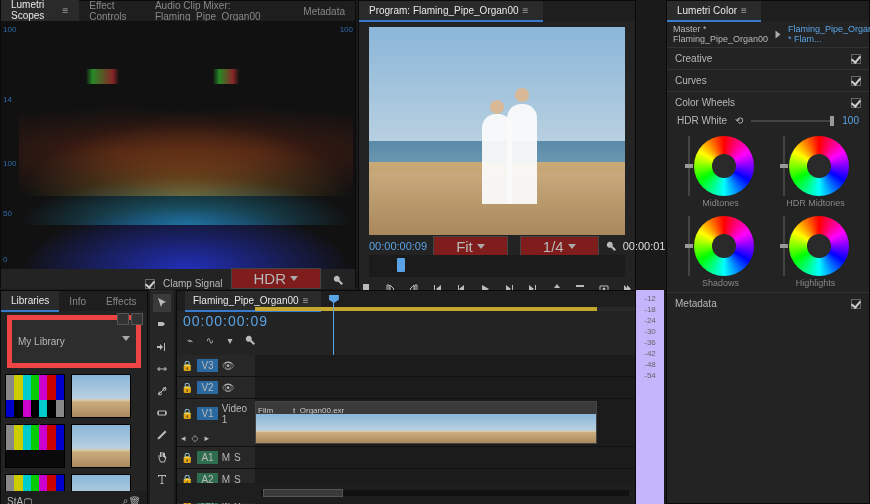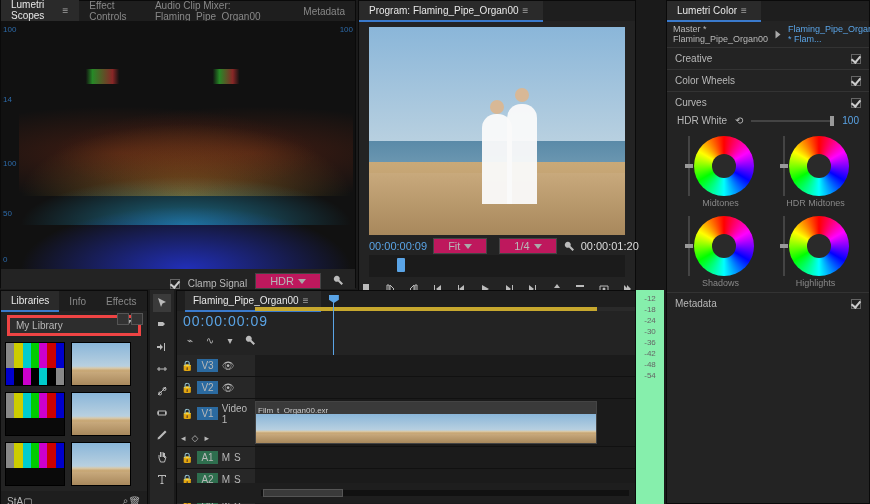--- a/index.html
+++ b/index.html
@@ -28,31 +28,31 @@
   .sea{position:absolute;left:0;right:0;top:55%;height:10%;background:linear-gradient(#5a8aa8,#6a96b0)}
   .sand{position:absolute;left:0;right:0;bottom:0;height:30%;background:linear-gradient(#c8a97c,#a8885c)}
   .person{position:absolute;bottom:15%;width:30px;height:90px;background:rgba(250,250,250,.95);border-radius:14px 14px 0 0}
   .person::after{content:"";position:absolute;top:-14px;left:8px;width:14px;height:14px;border-radius:50%;background:#d8b896}
   .p1{left:44%}
   .p2{left:54%;height:100px}
   .p2::after{top:-16px}
 
   .tc-row{display:flex;align-items:center;gap:6px;height:18px;padding:0 10px}
   .tc{color:#5aa4e6;font-size:11px}
-  .dd{background:#be185d;border:1px solid #444;padding:1px 14px;font-size:11px;display:flex;align-items:center;gap:4px}
+  .dd{background:#7f1d1d;border:1px solid #444;padding:1px 22px;font-size:15px;display:flex;align-items:center;gap:4px}
   .spacer{flex:1}
   .mini-tl{height:22px;margin:0 10px;position:relative;background:#1b1b1b}
   .mini-play{position:absolute;top:3px;left:28px;width:8px;height:14px;background:#5aa4e6;border-radius:1px}
   .transport{display:flex;align-items:center;justify-content:center;gap:10px;height:24px}
   .tbtn{width:16px;height:16px;display:flex;align-items:center;justify-content:center;color:#aaa}
   .tbtn svg{width:12px;height:12px;fill:#bbb}
 
   
   .libs{position:absolute;left:0;top:290px;width:148px;height:222px}
-  .dd2{display:flex;align-items:flex-start;justify-content:space-between;margin:4px 6px;background:#2d2d2d;border:3px solid #ef4444;padding:2px 6px}
+  .dd2{display:flex;align-items:flex-start;justify-content:space-between;margin:4px 6px;background:#2d2d2d;border:5px solid #ef4444;padding:16px 6px}
   .icon-row{position:absolute;right:4px;top:22px;display:flex;gap:2px}
   .icon-sq{width:12px;height:12px;background:#333;border:1px solid #555}
   .thumbs{padding:2px 4px;display:grid;grid-template-columns:60px 60px;grid-auto-rows:44px;gap:6px}
   .thumb{border:1px solid #000;position:relative;overflow:hidden}
   .thumb .mini{position:absolute;inset:0}
   .th-a{background:#0a0a0a}
   .bars{display:grid;grid-template-columns:repeat(7,1fr);height:60%}
   .bars2{display:grid;grid-template-columns:repeat(7,1fr);height:40%}
   .libs-foot{position:absolute;left:0;right:0;bottom:0;height:20px;display:flex;align-items:center;gap:0;padding:0 6px;background:#1e1e1e}
 
@@ -74,28 +74,28 @@
   .playseg{position:absolute;top:0;bottom:0;background:#c7a82e}
   .ph{position:absolute;top:10px;width:0;height:160px;border-left:1px solid #5aa4e6}
   .ph::before{content:"";position:absolute;top:-6px;left:-5px;width:10px;height:8px;background:#5aa4e6;clip-path:polygon(0 0,100% 0,100% 60%,50% 100%,0 60%)}
   .tracks{position:absolute;left:0;top:64px;right:0}
   .track{display:flex;height:22px;border-bottom:1px solid #111}
   .track.tall{height:48px}
   .tlabel{width:78px;background:#272727;display:flex;align-items:center;padding-left:4px;gap:4px}
   .tlabel .tag{background:#2b6aa0;padding:1px 4px;font-size:10px}
   .tlane{flex:1;background:#1b1b1b;position:relative}
   .clip{position:absolute;top:2px;bottom:2px;background:#8a95a8;border:1px solid #444}
-  .clip-head{position:absolute;left:0;top:0;right:0;height:16px;background:#3a3a3a;color:#ccc;font-size:8px;padding:0 2px;display:flex;gap:4px;align-items:center}
+  .clip-head{position:absolute;left:0;top:0;right:0;height:16px;background:#3a3a3a;color:#ccc;font-size:8px;padding:0 2px;display:flex;gap:20px;align-items:center}
   .clip-thumb{position:absolute;left:0;top:12px;bottom:0;right:0}
   .tl-foot{position:absolute;left:0;right:0;bottom:0;height:20px;display:flex;align-items:center;padding:0 6px;gap:8px;background:#1e1e1e}
   .zoom{flex:1;height:6px;background:#111;position:relative;margin-left:78px}
   .zoom-h{position:absolute;left:2px;width:80px;top:-1px;height:8px;background:#3a3a3a;border:1px solid #555}
 
   
-  .meters{position:absolute;left:636px;top:290px;width:28px;height:214px;background:#86efac;padding:4px 2px;display:flex;flex-direction:column;align-items:center;gap:2px}
+  .meters{position:absolute;left:636px;top:290px;width:28px;height:214px;background:#c4b5fd;padding:4px 2px;display:flex;flex-direction:column;align-items:center;gap:2px}
   .meter-tick{font-size:8px;color:#666}
 
   
   .lumetri{position:absolute;left:666px;top:0;width:204px;height:504px}
   .crumb{display:flex;gap:6px;padding:3px 6px;font-size:9px;align-items:center}
   .sec{display:flex;align-items:center;justify-content:space-between;padding:4px 8px;border-top:1px solid #333;height:22px}
   .sec .check{margin-left:auto}
   .hdr-row{display:flex;align-items:center;gap:8px;padding:2px 10px}
   .slider{flex:1;height:2px;background:#444;position:relative}
   .slider-h{position:absolute;right:0;top:-4px;width:4px;height:10px;background:#999}
@@ -523,25 +523,25 @@
   <div class="crumb">
     <span>Master * Flaming_Pipe_Organ00</span>
     <span class="tri" style="transform:rotate(-90deg)"></span>
     <span class="link" style="color:#5aa4e6">Flaming_Pipe_Organ00 * Flam...</span>
   </div>
   <div class="sec">
       <span>Creative</span>
       <span class="check on"></span>
     </div>
   <div class="sec">
+      <span>Curves</span>
+      <span class="check on"></span>
+    </div>
+  <div class="sec">
       <span>Color Wheels</span>
-      <span class="check on"></span>
-    </div>
-  <div class="sec">
-      <span>Curves</span>
       <span class="check on"></span>
     </div>
 
   <div class="hdr-row">
     <span>HDR White</span>
     <span>⟲</span>
     <div class="slider">
         <div class="slider-h"></div>
       </div>
     <span style="color:#5aa4e6">100</span>

